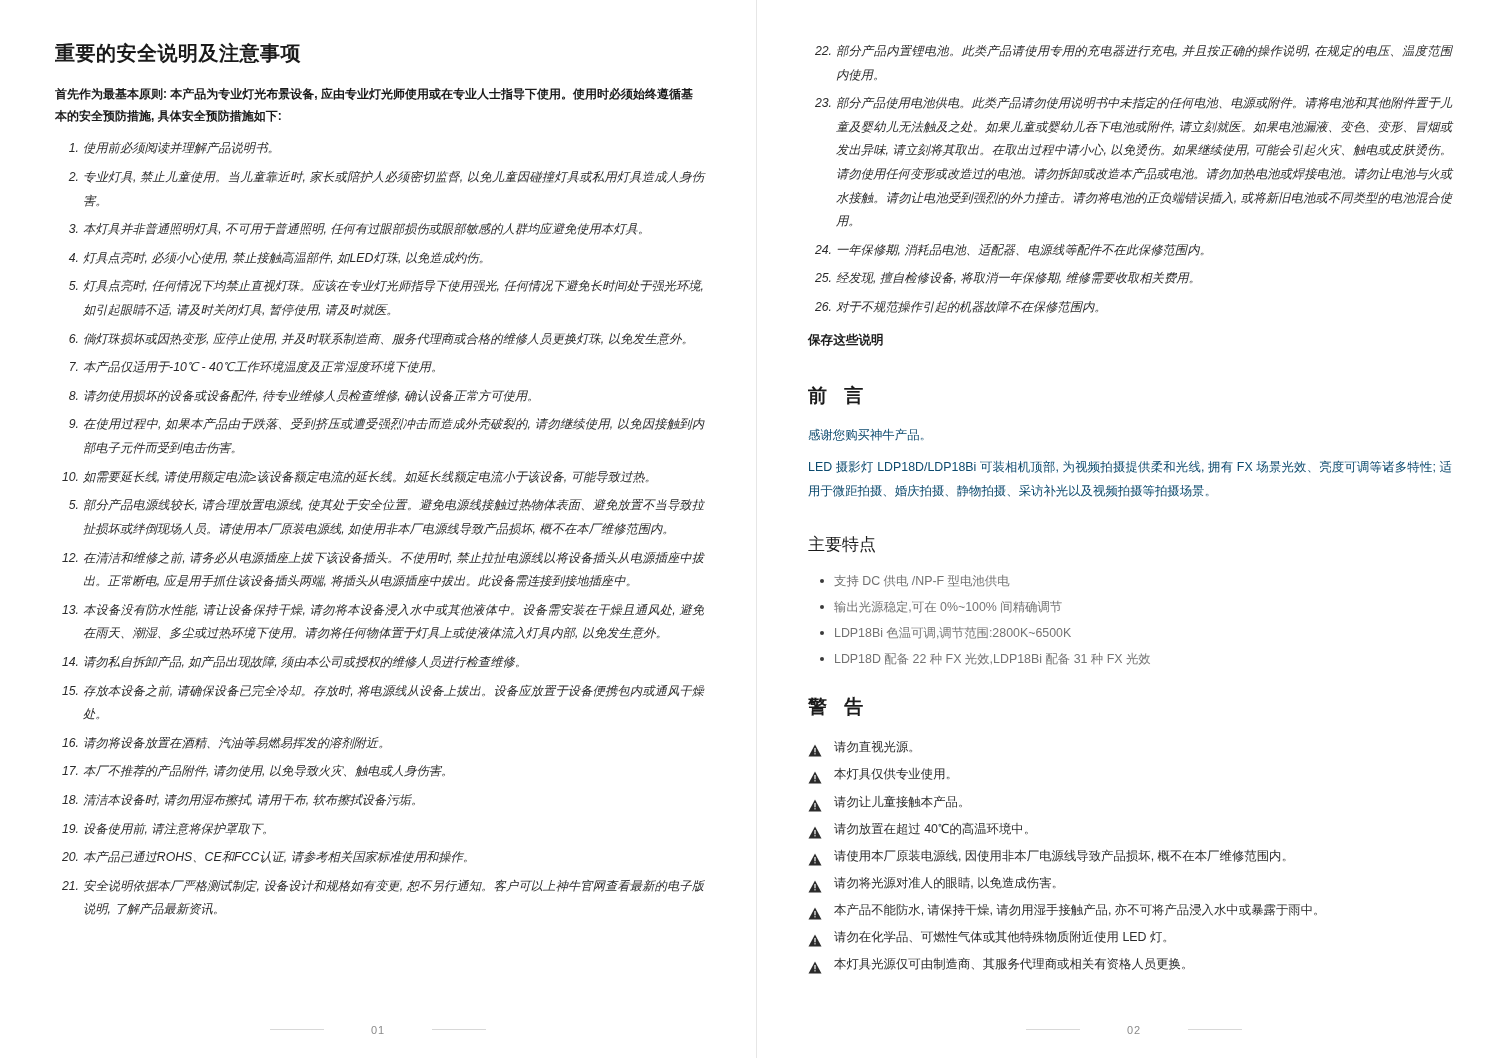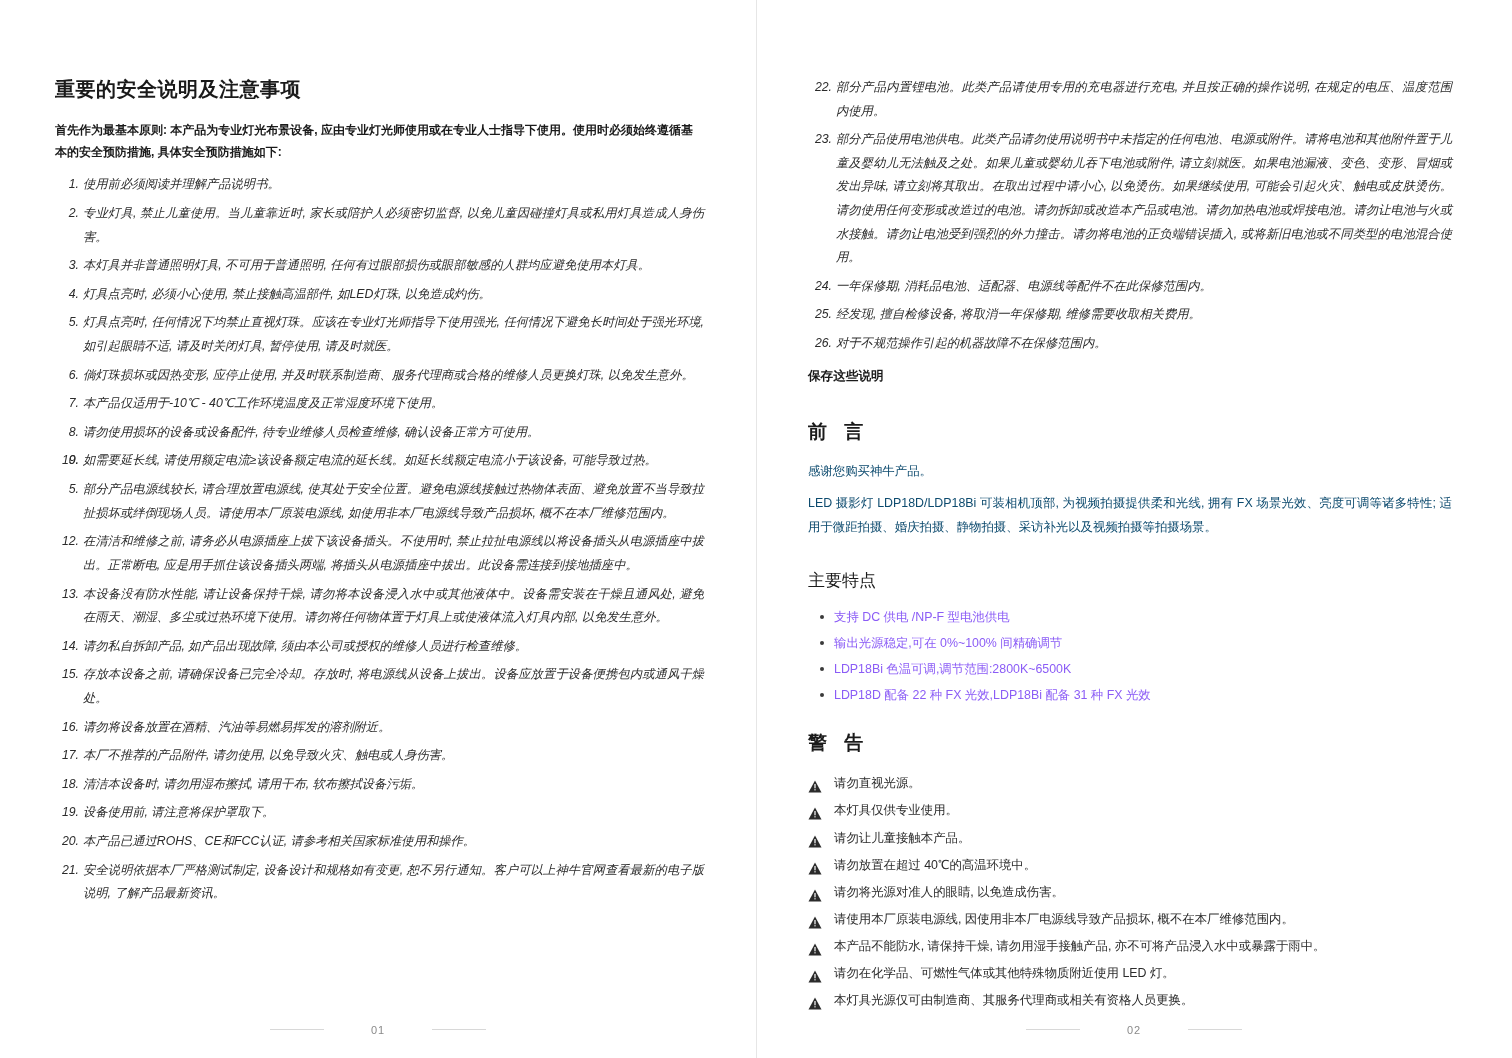--- a/index.html
+++ b/index.html
@@ -19,21 +19,20 @@
     position: absolute;
     top: 0; left: 0;
     width: 1512px;
     height: 1058px;
     display: flex;
     box-sizing: border-box;
   }
   .col {
     box-sizing: border-box;
     position: relative;
-    margin-top: 36px;
   }
   .col-left {
     width: 756px;
     padding: 40px 52px 0 55px;
   }
   .col-right {
     width: 756px;
     padding: 40px 60px 0 52px;
   }
   .spine {
@@ -117,21 +116,21 @@
   ul.bullets {
     list-style: none;
     margin: 0;
     padding: 0;
   }
   ul.bullets > li {
     position: relative;
     padding-left: 26px;
     font-size: 12.4px;
     line-height: 2.1;
-    color: #8b5cf6;
+    color: #737373;
   }
   ul.bullets > li::before {
     content: "";
     position: absolute;
     left: 12px;
     top: 11px;
     width: 4px;
     height: 4px;
     border-radius: 50%;
     background: #3a3a3a;
@@ -194,21 +193,21 @@
 
     <ol class="numlist">
       <li><span class="num">1.</span><span>使用前必须阅读并理解产品说明书。</span></li>
       <li><span class="num">2.</span><span>专业灯具, 禁止儿童使用。当儿童靠近时, 家长或陪护人必须密切监督, 以免儿童因碰撞灯具或私用灯具造成人身伤害。</span></li>
       <li><span class="num">3.</span><span>本灯具并非普通照明灯具, 不可用于普通照明, 任何有过眼部损伤或眼部敏感的人群均应避免使用本灯具。</span></li>
       <li><span class="num">4.</span><span>灯具点亮时, 必须小心使用, 禁止接触高温部件, 如LED灯珠, 以免造成灼伤。</span></li>
       <li><span class="num">5.</span><span>灯具点亮时, 任何情况下均禁止直视灯珠。应该在专业灯光师指导下使用强光, 任何情况下避免长时间处于强光环境, 如引起眼睛不适, 请及时关闭灯具, 暂停使用, 请及时就医。</span></li>
       <li><span class="num">6.</span><span>倘灯珠损坏或因热变形, 应停止使用, 并及时联系制造商、服务代理商或合格的维修人员更换灯珠, 以免发生意外。</span></li>
       <li><span class="num">7.</span><span>本产品仅适用于-10℃ - 40℃工作环境温度及正常湿度环境下使用。</span></li>
       <li><span class="num">8.</span><span>请勿使用损坏的设备或设备配件, 待专业维修人员检查维修, 确认设备正常方可使用。</span></li>
-      <li><span class="num">9.</span></li>
+      <li><span class="num">9.</span><span>在使用过程中, 如果本产品由于跌落、受到挤压或遭受强烈冲击而造成外壳破裂的, 请勿继续使用, 以免因接触到内部电子元件而受到电击伤害。</span></li>
       <li><span class="num">10.</span><span>如需要延长线, 请使用额定电流≥该设备额定电流的延长线。如延长线额定电流小于该设备, 可能导致过热。</span></li>
       <li><span class="num">5.</span><span>部分产品电源线较长, 请合理放置电源线, 使其处于安全位置。避免电源线接触过热物体表面、避免放置不当导致拉扯损坏或绊倒现场人员。请使用本厂原装电源线, 如使用非本厂电源线导致产品损坏, 概不在本厂维修范围内。</span></li>
       <li><span class="num">12.</span><span>在清洁和维修之前, 请务必从电源插座上拔下该设备插头。不使用时, 禁止拉扯电源线以将设备插头从电源插座中拔出。正常断电, 应是用手抓住该设备插头两端, 将插头从电源插座中拔出。此设备需连接到接地插座中。</span></li>
       <li><span class="num">13.</span><span>本设备没有防水性能, 请让设备保持干燥, 请勿将本设备浸入水中或其他液体中。设备需安装在干燥且通风处, 避免在雨天、潮湿、多尘或过热环境下使用。请勿将任何物体置于灯具上或使液体流入灯具内部, 以免发生意外。</span></li>
       <li><span class="num">14.</span><span>请勿私自拆卸产品, 如产品出现故障, 须由本公司或授权的维修人员进行检查维修。</span></li>
       <li><span class="num">15.</span><span>存放本设备之前, 请确保设备已完全冷却。存放时, 将电源线从设备上拔出。设备应放置于设备便携包内或通风干燥处。</span></li>
       <li><span class="num">16.</span><span>请勿将设备放置在酒精、汽油等易燃易挥发的溶剂附近。</span></li>
       <li><span class="num">17.</span><span>本厂不推荐的产品附件, 请勿使用, 以免导致火灾、触电或人身伤害。</span></li>
       <li><span class="num">18.</span><span>清洁本设备时, 请勿用湿布擦拭, 请用干布, 软布擦拭设备污垢。</span></li>
       <li><span class="num">19.</span><span>设备使用前, 请注意将保护罩取下。</span></li>
@@ -298,31 +297,31 @@
         <span>请勿放置在超过 40℃的高温环境中。</span>
       </li>
       <li>
         <span class="warn-icon">
           <svg width="14" height="13" viewBox="0 0 14 13">
               <polygon points="7,0.5 13.5,12.5 0.5,12.5" fill="#2b2b2b"></polygon>
               <rect x="6.4" y="4" width="1.2" height="4.3" fill="#ffffff"></rect>
               <rect x="6.4" y="9.2" width="1.2" height="1.2" fill="#ffffff"></rect>
             </svg>
         </span>
+        <span>请使用本厂原装电源线, 因使用非本厂电源线导致产品损坏, 概不在本厂维修范围内。</span>
+      </li>
+      <li>
+        <span class="warn-icon">
+          <svg width="14" height="13" viewBox="0 0 14 13">
+              <polygon points="7,0.5 13.5,12.5 0.5,12.5" fill="#2b2b2b"></polygon>
+              <rect x="6.4" y="4" width="1.2" height="4.3" fill="#ffffff"></rect>
+              <rect x="6.4" y="9.2" width="1.2" height="1.2" fill="#ffffff"></rect>
+            </svg>
+        </span>
         <span>请勿将光源对准人的眼睛, 以免造成伤害。</span>
-      </li>
-      <li>
-        <span class="warn-icon">
-          <svg width="14" height="13" viewBox="0 0 14 13">
-              <polygon points="7,0.5 13.5,12.5 0.5,12.5" fill="#2b2b2b"></polygon>
-              <rect x="6.4" y="4" width="1.2" height="4.3" fill="#ffffff"></rect>
-              <rect x="6.4" y="9.2" width="1.2" height="1.2" fill="#ffffff"></rect>
-            </svg>
-        </span>
-        <span>请使用本厂原装电源线, 因使用非本厂电源线导致产品损坏, 概不在本厂维修范围内。</span>
       </li>
       <li>
         <span class="warn-icon">
           <svg width="14" height="13" viewBox="0 0 14 13">
               <polygon points="7,0.5 13.5,12.5 0.5,12.5" fill="#2b2b2b"></polygon>
               <rect x="6.4" y="4" width="1.2" height="4.3" fill="#ffffff"></rect>
               <rect x="6.4" y="9.2" width="1.2" height="1.2" fill="#ffffff"></rect>
             </svg>
         </span>
         <span>本产品不能防水, 请保持干燥, 请勿用湿手接触产品, 亦不可将产品浸入水中或暴露于雨中。</span>

